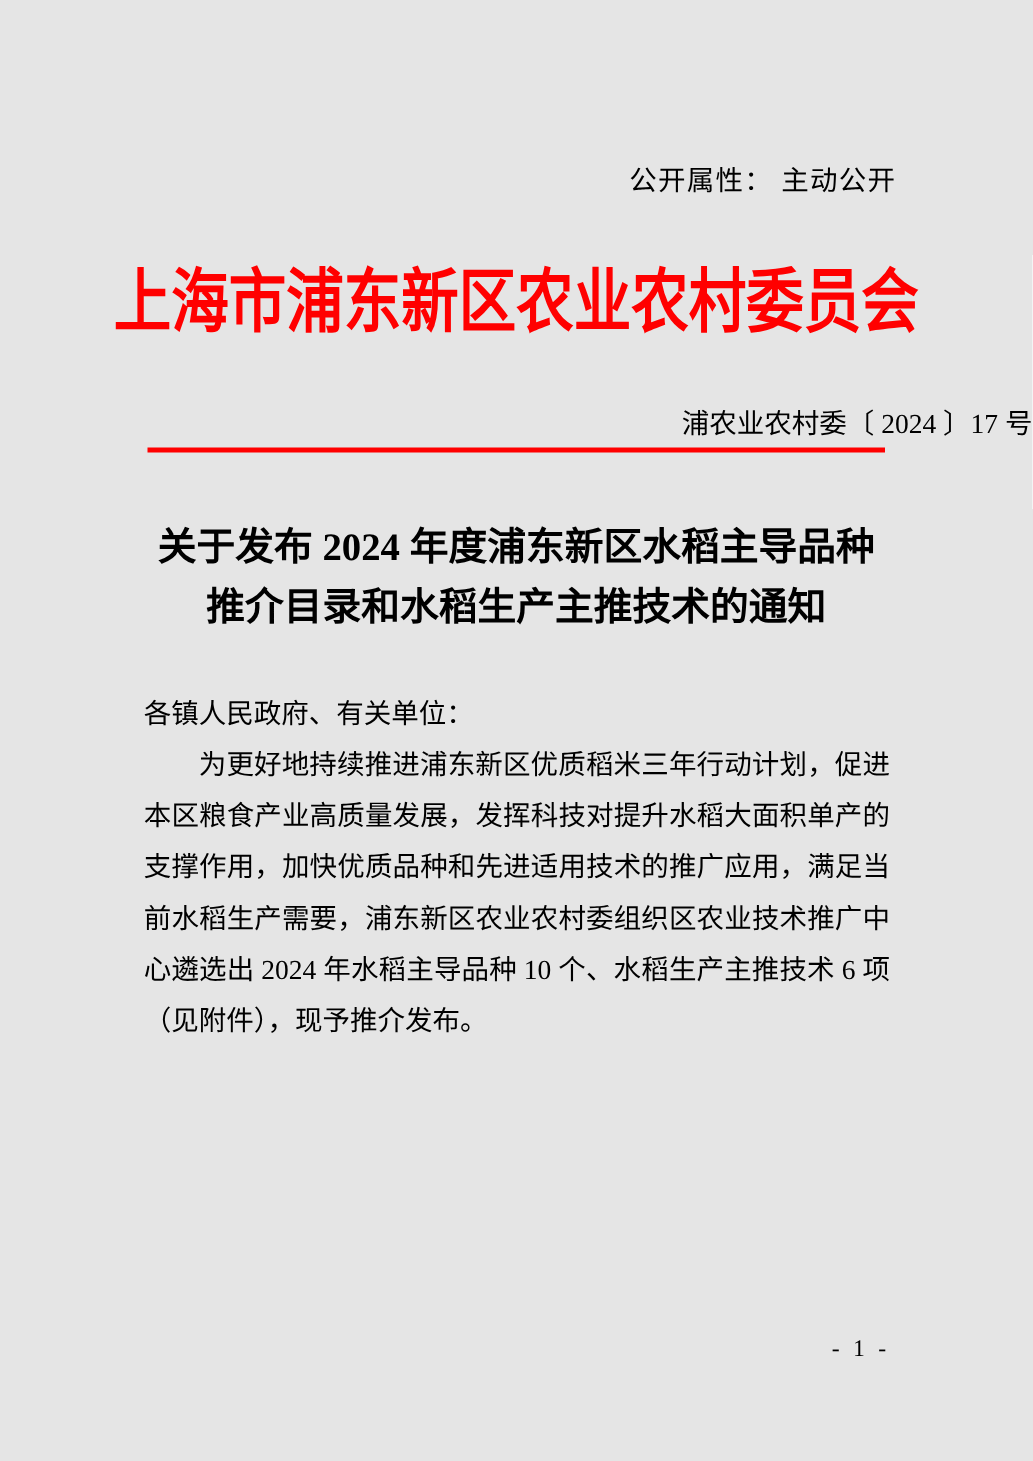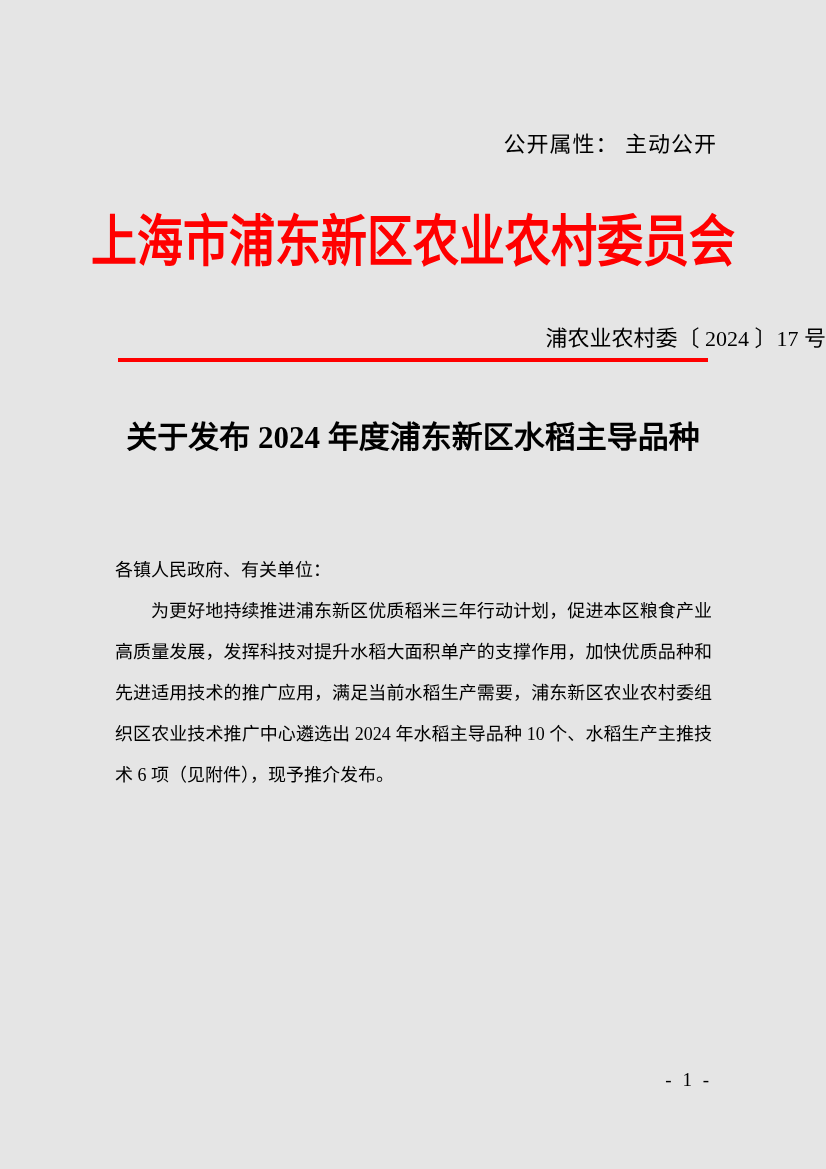--- a/index.html
+++ b/index.html
@@ -64,21 +64,21 @@
     text-align: center;
     font-size: 31px;
     font-weight: bold;
     line-height: 48px;
   }
   .body-text {
     position: absolute;
     top: 550px;
     left: 115px;
     width: 597px;
-    font-size: 18px;
+    font-size: 22px;
     line-height: 41px;
     text-align: justify;
   }
   .body-text p {
     margin: 0;
   }
   .body-text p.para {
     text-indent: 2em;
   }
   .page-number {
@@ -98,20 +98,21 @@
   <div class="disclosure">公开属性： 主动公开</div>
 
   <h1 class="masthead">上海市浦东新区农业农村委员会</h1>
 
   <div class="doc-number">浦农业农村委〔 2024 〕17 号</div>
 
   <div class="red-rule"></div>
 
   <h2 class="doc-title">
     <span>关于发布 2024 年度浦东新区水稻主导品种</span><br>
+    <span>推介目录和水稻生产主推技术的通知</span>
   </h2>
 
   <div class="body-text">
     <p class="salutation">各镇人民政府、有关单位：</p>
     <p class="para">为更好地持续推进浦东新区优质稻米三年行动计划，促进本区粮食产业高质量发展，发挥科技对提升水稻大面积单产的支撑作用，加快优质品种和先进适用技术的推广应用，满足当前水稻生产需要，浦东新区农业农村委组织区农业技术推广中心遴选出 2024 年水稻主导品种 10 个、水稻生产主推技术 6 项（见附件），现予推介发布。</p>
   </div>
 
   <div class="page-number">- 1 -</div>
 
 </div>

